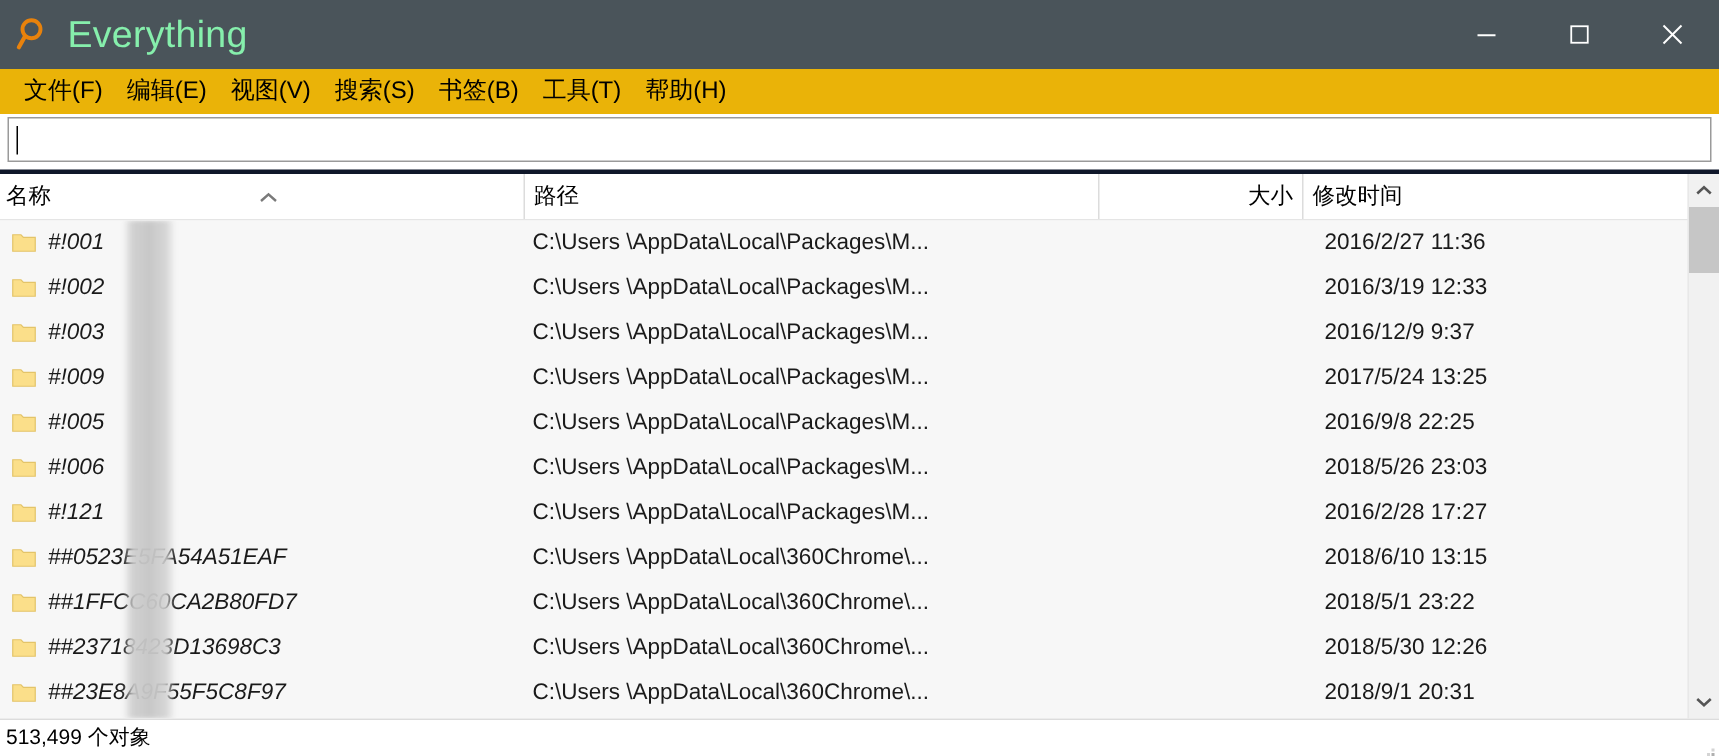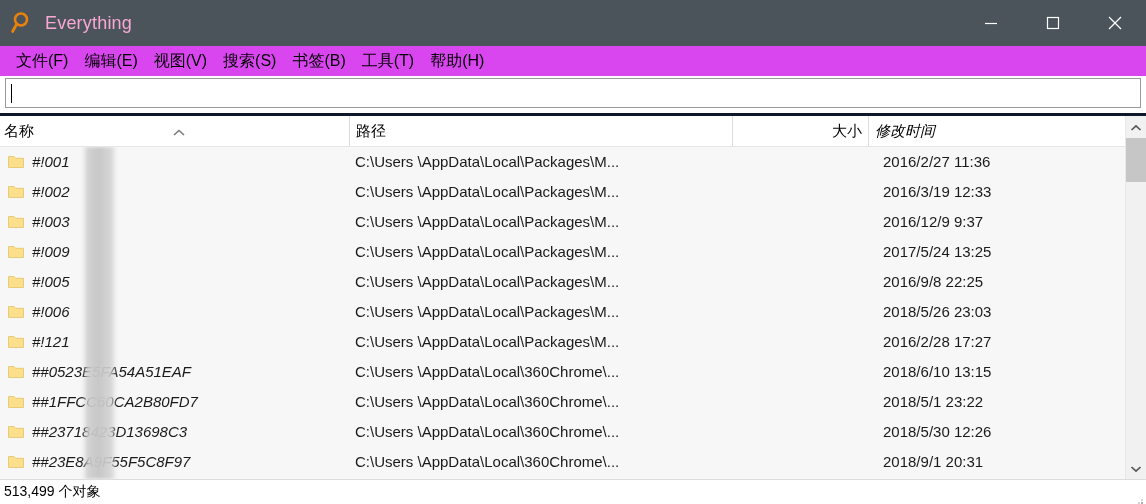--- a/index.html
+++ b/index.html
@@ -36,22 +36,22 @@
     align-items: center;
     padding-left: 10px;
     gap: 9px;
   }
   .app-logo {
     width: 26px;
     height: 26px;
     display: block;
   }
   .app-title {
-    color: #f9a8d4;
-    font-size: 18px;
+    color: #86efac;
+    font-size: 25px;
     letter-spacing: .2px;
     white-space: nowrap;
   }
   .win-controls {
     position: absolute;
     right: 0;
     top: 0;
     height: 46px;
     display: flex;
   }
@@ -61,21 +61,21 @@
     display: flex;
     align-items: center;
     justify-content: center;
     cursor: default;
   }
   .win-btn svg { display: block; }
 
   
   .menubar {
     height: 30px;
-    background: #d946ef;
+    background: #eab308;
     display: flex;
     align-items: center;
     padding-left: 8px;
     flex: 0 0 auto;
     font-size: 16px;
     color: #000000;
   }
   .menu-item {
     padding: 2px 8px 3px 8px;
     white-space: nowrap;
@@ -139,21 +139,21 @@
     line-height: 30px;
     box-sizing: border-box;
     white-space: nowrap;
     overflow: hidden;
     cursor: default;
   }
   .col.divider { border-left: 1px solid #dcdcdc; }
   .col-name { width: 349px; padding-left: 4px; }
   .col-path { width: 383px; padding-left: 6px; }
   .col-size { width: 136px; padding-right: 6px; text-align: right; }
-  .col-date { width: 250px; padding-left: 6px; font-style: italic; }
+  .col-date { width: 250px; padding-left: 6px; }
   .sort-arrow {
     position: absolute;
     left: 171px;
     top: 2px;
     width: 16px;
     height: 10px;
   }
 
   .rows {
     flex: 1 1 auto;

